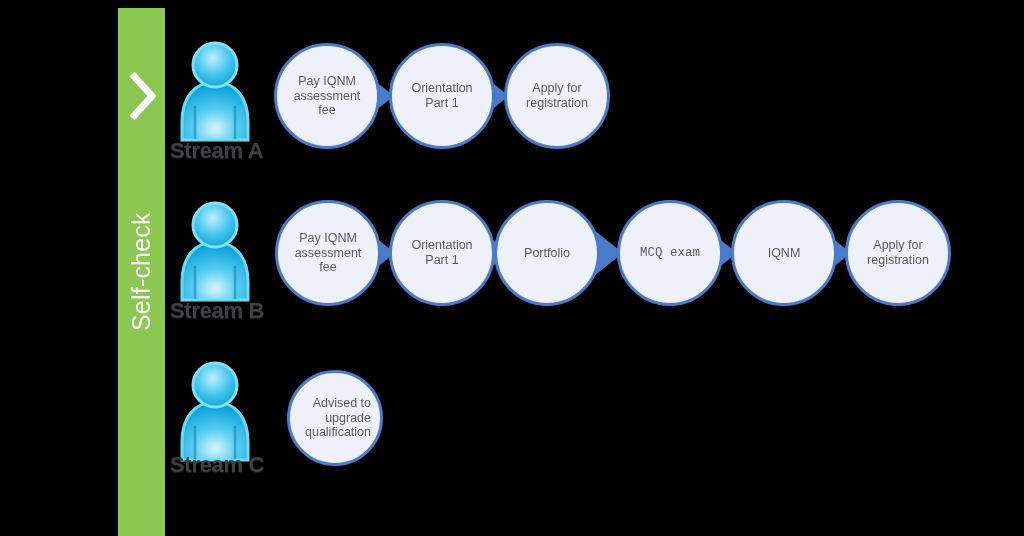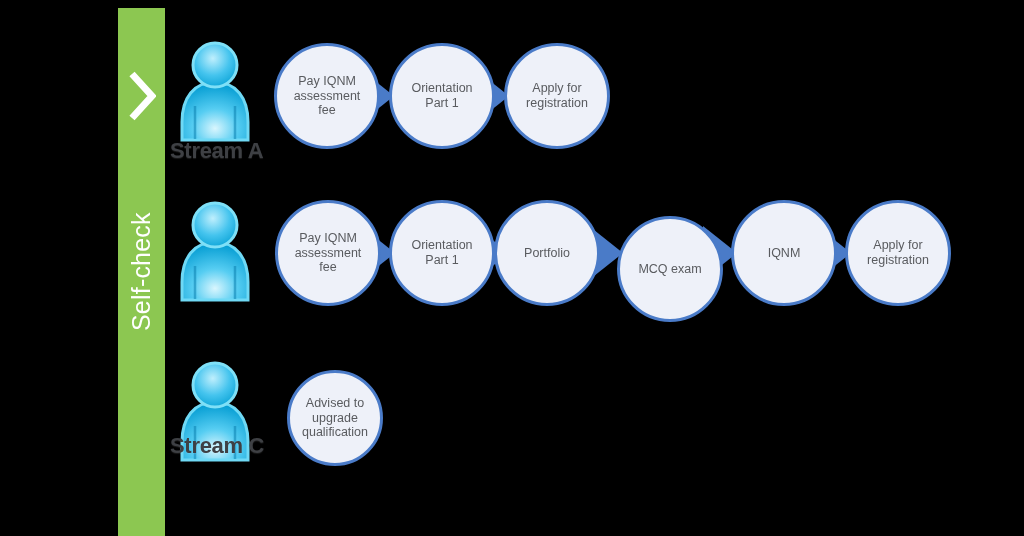--- a/index.html
+++ b/index.html
@@ -71,21 +71,21 @@
     position: absolute;
     color: #3e4044;
     font-size: 22px;
     font-weight: bold;
     letter-spacing: -0.3px;
     text-shadow: 0 1px 1px rgba(255,255,255,0.10);
     white-space: nowrap;
   }
   .label-a { left: 170px; top: 138px; text-align: center; }
   .label-b { left: 170px; top: 298px; }
-  .label-c { left: 170px; top: 433px; }
+  .label-c { left: 170px; top: 452px; }
 
   
   .flow-row {
     position: absolute;
   }
   .row-a { left: 274px; top: 43px; }
   .row-b { left: 275px; top: 200px; }
   .row-c { left: 287px; top: 370px; }
 
   .node {
@@ -104,20 +104,21 @@
   }
   .node-lg {
     width: 106px;
     height: 106px;
     font-size: 12.5px;
   }
   .node-sm {
     width: 96px;
     height: 96px;
     font-size: 12.5px;
+    text-align: right;
   }
   .node span { display: block; padding: 0 9px; }
 
   
   .arrow {
     position: absolute;
     width: 0;
     height: 0;
     border-top: 27px solid transparent;
     border-bottom: 27px solid transparent;
@@ -179,37 +180,38 @@
       <radialGradient id="gBodyB" cx="50%" cy="80%" r="75%">
         <stop offset="0%" stop-color="#d9f6fe"></stop>
         <stop offset="45%" stop-color="#56cdf2"></stop>
         <stop offset="100%" stop-color="#089fd4"></stop>
       </radialGradient>
     </defs>
     <path d="M37 42 C58 42 70 58 70 82 L70 100 L4 100 L4 82 C4 58 16 42 37 42 Z" fill="url(#gBodyB)" stroke="#6fd9f5" stroke-width="3"></path>
     <path d="M17 66 L17 99 M57 66 L57 99" stroke="#0b7fae" stroke-width="2.5" fill="none" opacity="0.55"></path>
     <circle cx="37" cy="25" r="22" fill="url(#gHeadB)" stroke="#7fe0f7" stroke-width="3"></circle>
   </svg>
+  <div class="stream-label label-b">Stream B</div>
 
   <div class="flow-row row-b">
     <div class="arrow" style="left:86px; top:26px;"></div>
     <div class="arrow" style="left:200px; top:26px;"></div>
     <div class="arrow" style="left:314px; top:26px;"></div>
     <div class="arrow" style="left:428px; top:26px;"></div>
     <div class="arrow" style="left:542px; top:26px;"></div>
     <div class="node node-lg" style="left:0px; top:0px;">
       <span>Pay IQNM assessment fee</span>
     </div>
     <div class="node node-lg" style="left:114px; top:0px;">
       <span>Orientation Part 1</span>
     </div>
     <div class="node node-lg" style="left:219px; top:0px;">
       <span>Portfolio</span>
     </div>
-    <div class="node node-lg" style="left:342px; top:16px;">
+    <div class="node node-lg" style="left:342px; top:0px;font-family:Liberation Mono, monospace;">
       <span>MCQ exam</span>
     </div>
     <div class="node node-lg" style="left:456px; top:0px;">
       <span>IQNM</span>
     </div>
     <div class="node node-lg" style="left:570px; top:0px;">
       <span>Apply for registration</span>
     </div>
   </div>
 

